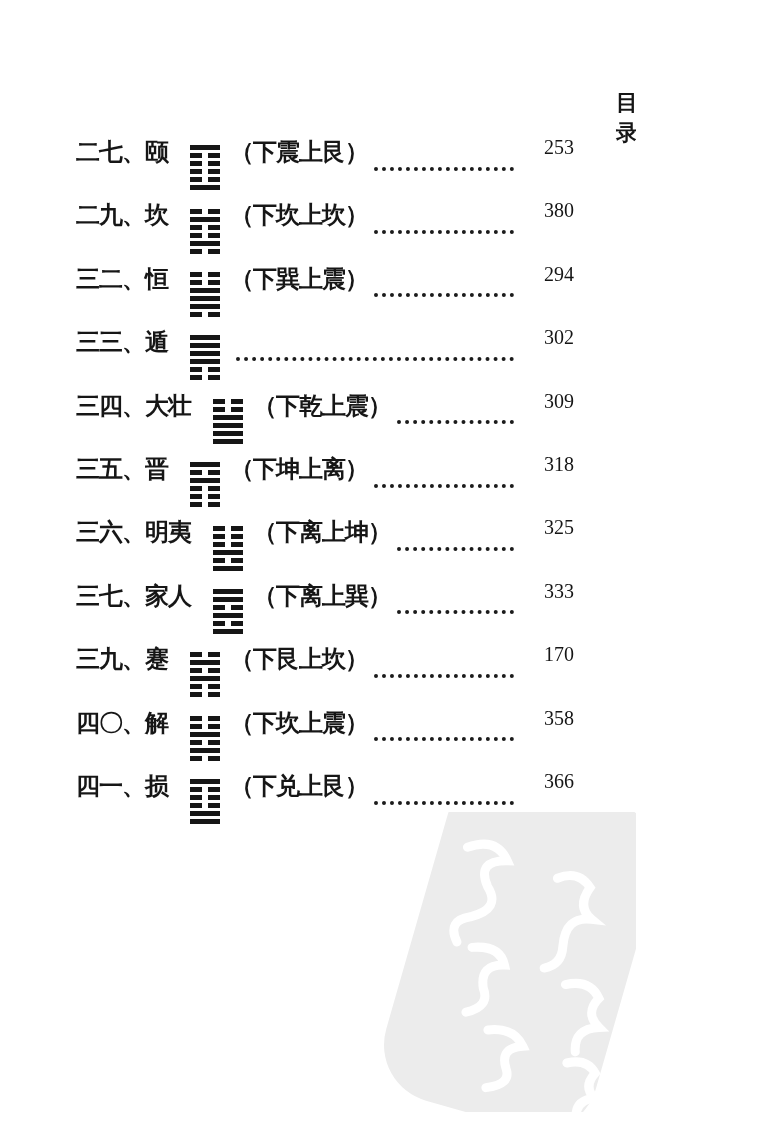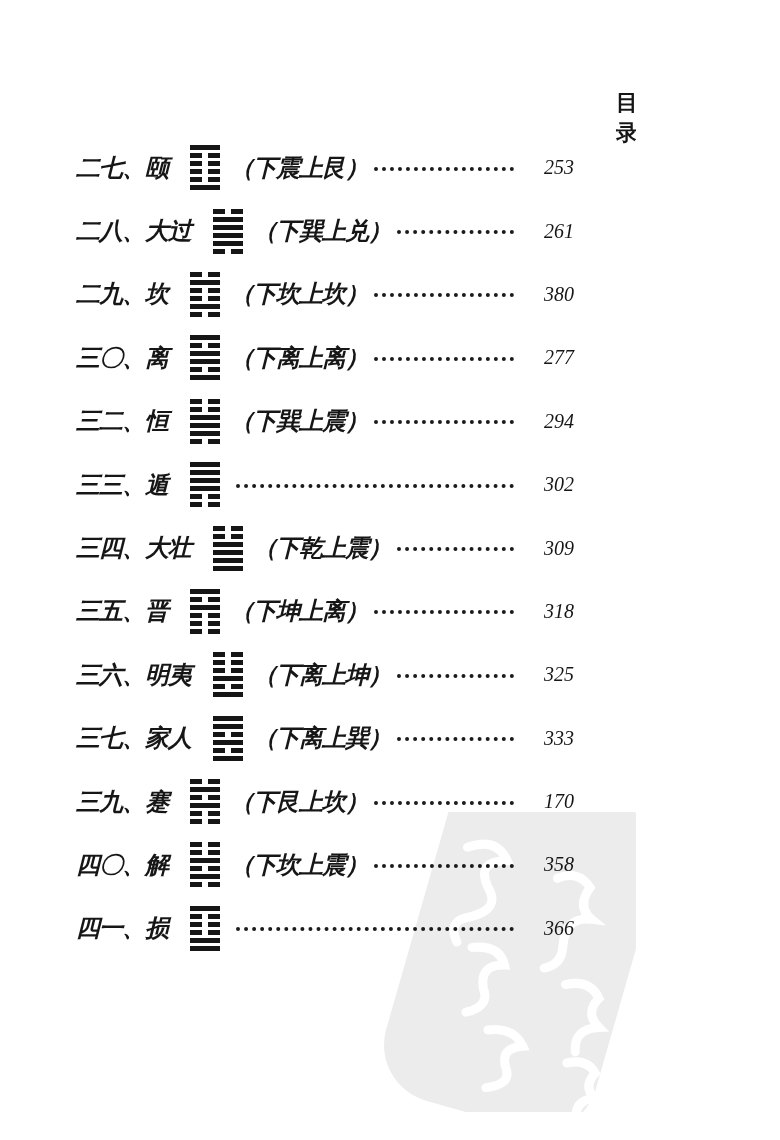--- a/index.html
+++ b/index.html
@@ -21,23 +21,22 @@
   }
   .header .pageno {
     font-family: "Liberation Serif", serif;
     font-size: 21px; margin-left: 24px;
   }
   .toc {
     position: absolute; top: 136px; left: 76px; right: 62px;
     z-index: 1;
   }
   .row {
-    display: flex; align-items: center;
+    display: flex; 
     height: 63.4px;
-    font-style: italic;
   }
   .label, .desc {
     font-size: 24px; font-weight: 600; letter-spacing: -1px;
     white-space: nowrap;
   }
   .hexagram {
     display: flex; flex-direction: column; justify-content: center;
     width: 30px; margin-left: 22px; margin-right: 10px;
     flex: 0 0 auto;
   }
@@ -97,64 +96,36 @@
           <span class="hex-line broken"></span>
           <span class="hex-line broken"></span>
           <span class="hex-line broken"></span>
           <span class="hex-line solid"></span>
         </span>
     <span class="desc">（下震上艮）</span>
     <span class="leader"></span>
     <span class="pagenum">253</span>
   </div>
 
-  <div class="row">
-    <span class="label">二八、大过</span>
-    <span class="hexagram">
-          <span class="hex-line broken"></span>
-          <span class="hex-line solid"></span>
-          <span class="hex-line solid"></span>
-          <span class="hex-line solid"></span>
-          <span class="hex-line solid"></span>
-          <span class="hex-line broken"></span>
-        </span>
-    <span class="desc">（下巽上兑）</span>
-    <span class="leader"></span>
-    <span class="pagenum">261</span>
-  </div>
 
   <div class="row">
     <span class="label">二九、坎</span>
     <span class="hexagram">
           <span class="hex-line broken"></span>
           <span class="hex-line solid"></span>
           <span class="hex-line broken"></span>
           <span class="hex-line broken"></span>
           <span class="hex-line solid"></span>
           <span class="hex-line broken"></span>
         </span>
     <span class="desc">（下坎上坎）</span>
     <span class="leader"></span>
     <span class="pagenum">380</span>
   </div>
 
-  <div class="row">
-    <span class="label">三〇、离</span>
-    <span class="hexagram">
-          <span class="hex-line solid"></span>
-          <span class="hex-line broken"></span>
-          <span class="hex-line solid"></span>
-          <span class="hex-line solid"></span>
-          <span class="hex-line broken"></span>
-          <span class="hex-line solid"></span>
-        </span>
-    <span class="desc">（下离上离）</span>
-    <span class="leader"></span>
-    <span class="pagenum">277</span>
-  </div>
 
 
   <div class="row">
     <span class="label">三二、恒</span>
     <span class="hexagram">
           <span class="hex-line broken"></span>
           <span class="hex-line broken"></span>
           <span class="hex-line solid"></span>
           <span class="hex-line solid"></span>
           <span class="hex-line solid"></span>
@@ -273,18 +244,19 @@
   <div class="row">
     <span class="label">四一、损</span>
     <span class="hexagram">
           <span class="hex-line solid"></span>
           <span class="hex-line broken"></span>
           <span class="hex-line broken"></span>
           <span class="hex-line broken"></span>
           <span class="hex-line solid"></span>
           <span class="hex-line solid"></span>
         </span>
+    <span class="desc">（下兑上艮）</span>
     <span class="leader"></span>
     <span class="pagenum">366</span>
   </div>
 </div>
 
 </div>
 
 </body></html>

